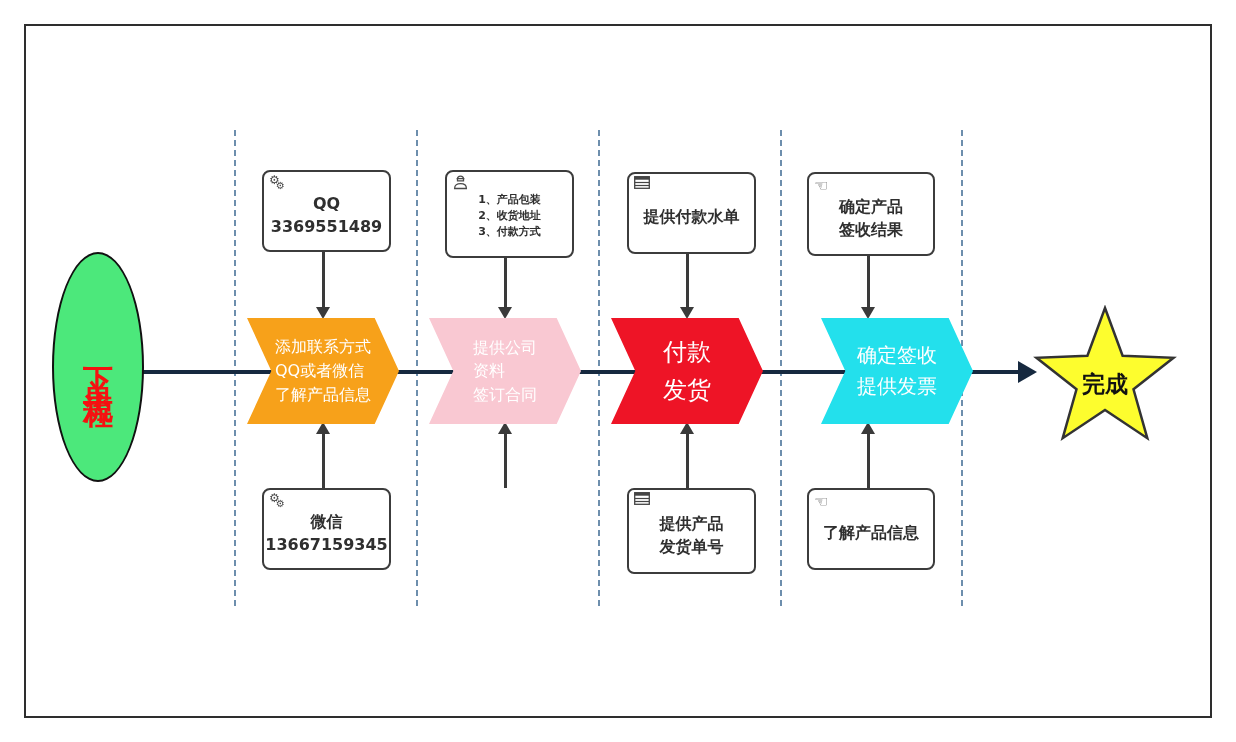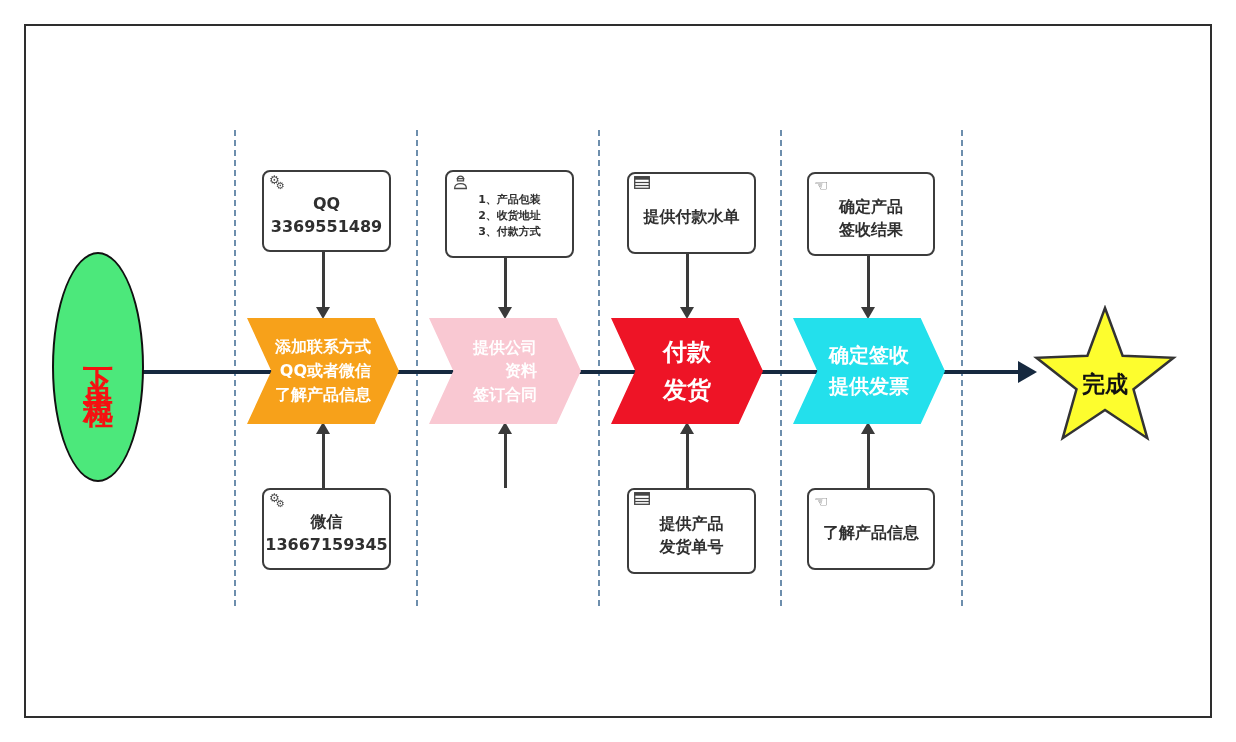--- a/index.html
+++ b/index.html
@@ -14,22 +14,22 @@
     border-top:11px solid transparent;border-bottom:11px solid transparent;border-left:19px solid #16293f;}
   
   .ellipse{position:absolute;left:52px;top:252px;width:88px;height:226px;background:#4ce87b;
     border:2px solid #111;border-radius:50%;display:flex;align-items:center;justify-content:center;}
   .ellipse .vtext{writing-mode:vertical-rl;text-orientation:upright;color:#f51111;font-weight:bold;
     font-size:30px;letter-spacing:12px;line-height:1;}
   
   .chevron{position:absolute;top:318px;width:152px;height:106px;
     clip-path:polygon(0 0,84% 0,100% 50%,84% 100%,0 100%,16% 50%);
     display:flex;align-items:center;justify-content:center;}
-  .chev-text{color:#fff;font-weight:bold;text-align:right;white-space:pre-line;}
-  .c1{left:247px}.c2{left:429px}.c3{left:611px}.c4{left:793px}
+  .chev-text{color:#fff;font-weight:normal;text-align:left;white-space:pre-line;}
+  .c1{left:247px}.c2{left:429px}.c3{left:611px}.c4{left:821px}
   .c1 .chev-text{font-size:16px;line-height:1.5;}
   .c2 .chev-text{font-size:16px;line-height:1.45;}
   .c3 .chev-text{font-size:24px;line-height:1.6;}
   .c4 .chev-text{font-size:20px;line-height:1.55;}
   
   .note{position:absolute;background:#fff;border:2px solid #3c3c3c;border-radius:8px;
     display:flex;align-items:center;justify-content:center;}
   .note .ntext{font-size:16px;font-weight:bold;color:#2f2f2f;text-align:center;white-space:pre-line;
     line-height:1.45;padding-top:8px;}
   .b1t{left:262px;top:170px;width:125px;height:78px;}

